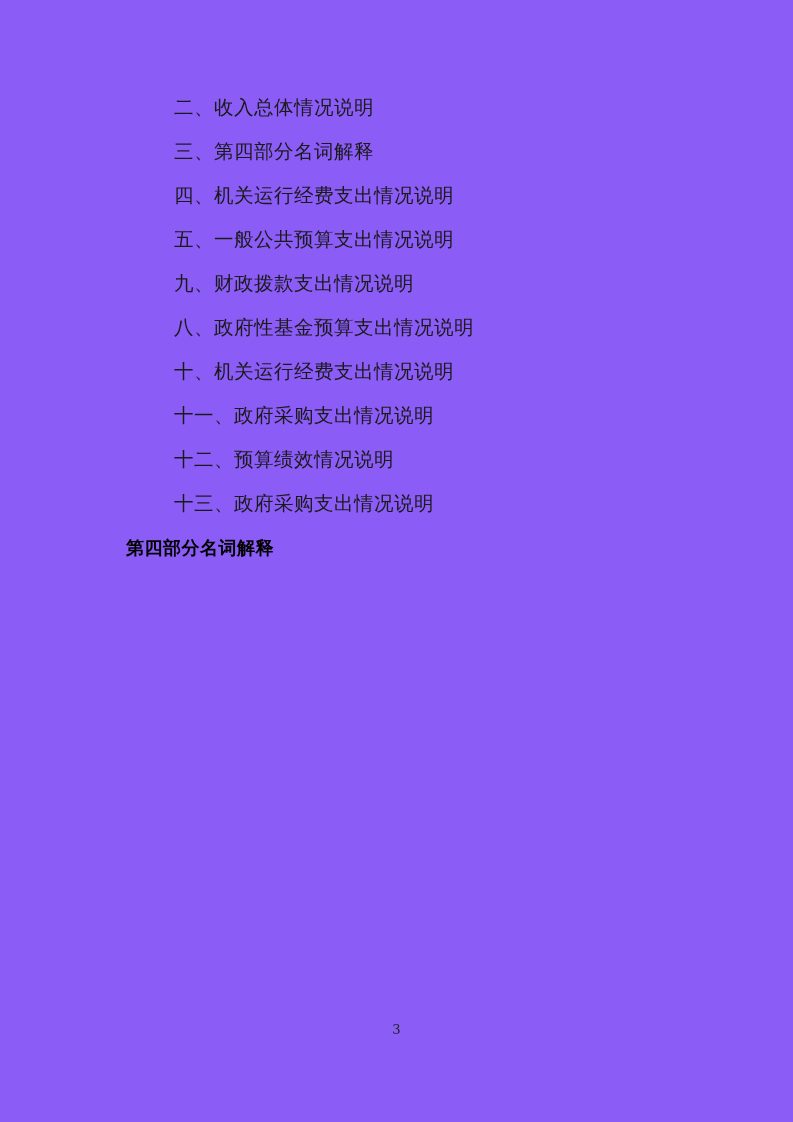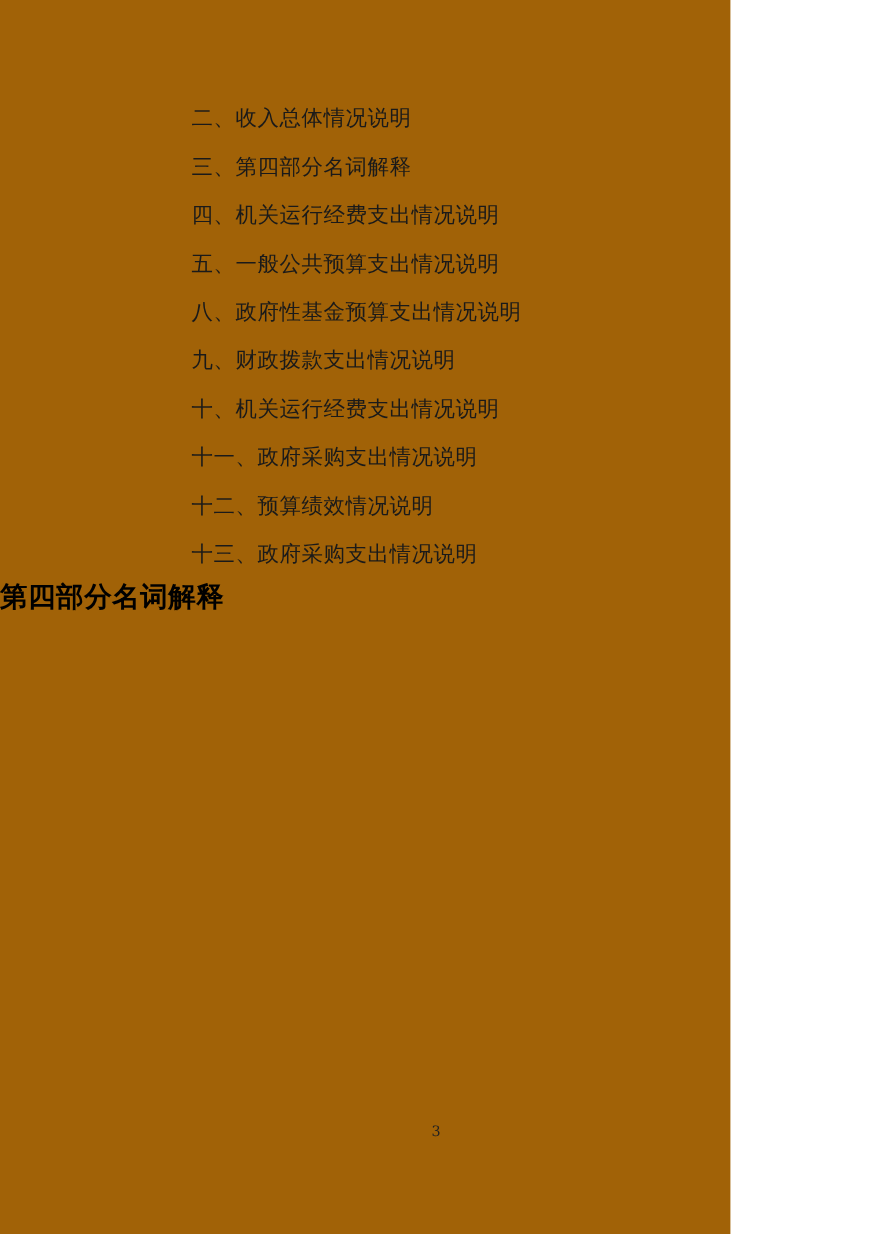--- a/index.html
+++ b/index.html
@@ -10,24 +10,24 @@
   body {
     width: 793px;
     height: 1122px;
     font-family: "DejaVu Sans", sans-serif;
     color: #000000;
     position: relative;
     overflow: hidden;
   }
   .page {
     position: relative;
-    width: 664px;
+    width: 793px;
     height: 1122px;
     box-sizing: border-box;
-    background: #a16207;
+    background: #8b5cf6;
   }
   .content {
     position: absolute;
     left: 0;
     top: 0;
     width: 793px;
   }
   .toc-list {
     margin: 0;
     padding: 0;
@@ -40,26 +40,27 @@
     color: #1a1a1a;
     padding-left: 174px;
     height: 44px;
     display: flex;
     align-items: center;
     letter-spacing: 0.5px;
     white-space: nowrap;
   }
   .section-heading {
     font-family: "DejaVu Serif", serif;
-    font-size: 25px;
+    font-size: 18px;
     font-weight: bold;
     color: #000000;
+    padding-left: 126px;
     height: 44px;
     display: flex;
-    align-items: flex-start;
+    align-items: center;
     letter-spacing: 0.5px;
     white-space: nowrap;
   }
   .spacer-top {
     height: 86px;
   }
   .page-number {
     position: absolute;
     left: 0;
     top: 1022px;
@@ -83,24 +84,24 @@
       <li class="toc-item">
           <span>三、第四部分名词解释</span>
         </li>
       <li class="toc-item">
           <span>四、机关运行经费支出情况说明</span>
         </li>
       <li class="toc-item">
           <span>五、一般公共预算支出情况说明</span>
         </li>
       <li class="toc-item">
-          <span>八、政府性基金预算支出情况说明</span>
+          <span>九、财政拨款支出情况说明</span>
         </li>
       <li class="toc-item">
-          <span>九、财政拨款支出情况说明</span>
+          <span>八、政府性基金预算支出情况说明</span>
         </li>
       <li class="toc-item">
           <span>十、机关运行经费支出情况说明</span>
         </li>
       <li class="toc-item">
           <span>十一、政府采购支出情况说明</span>
         </li>
       <li class="toc-item">
           <span>十二、预算绩效情况说明</span>
         </li>

